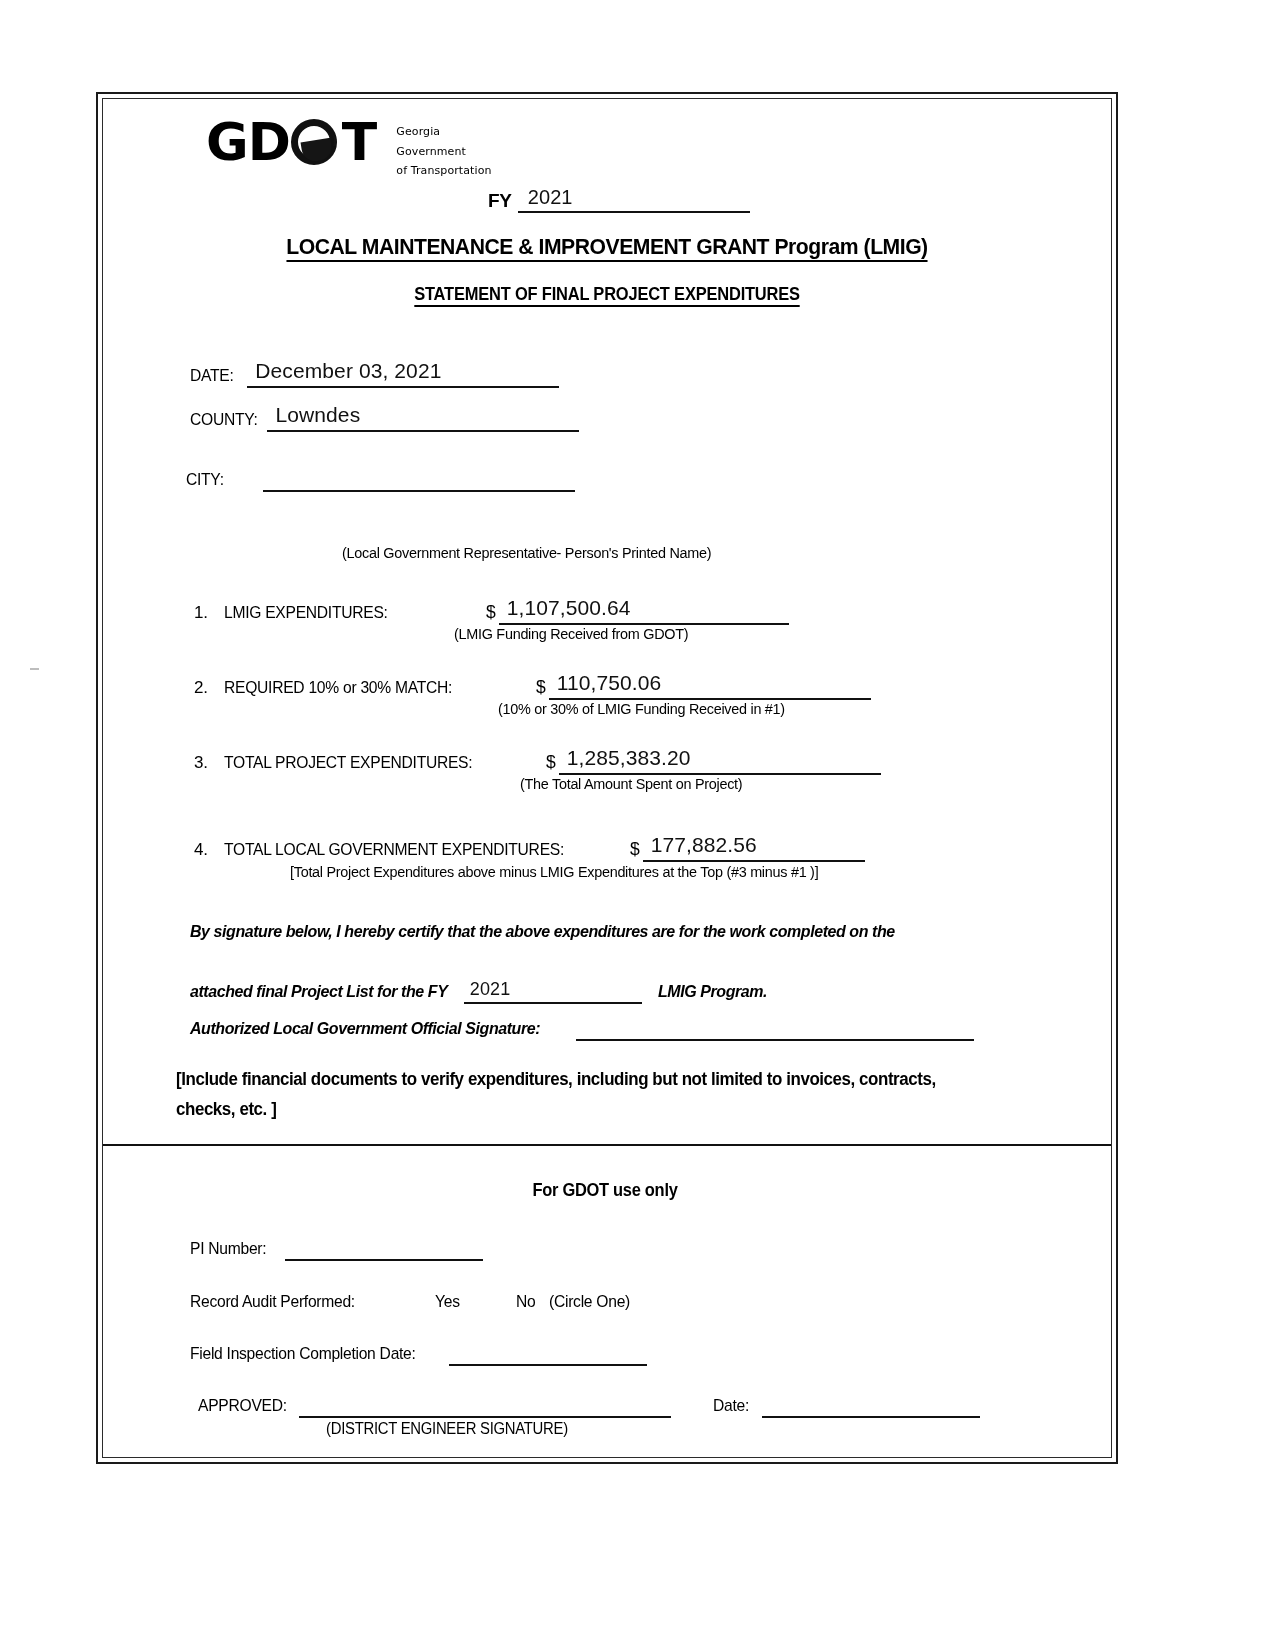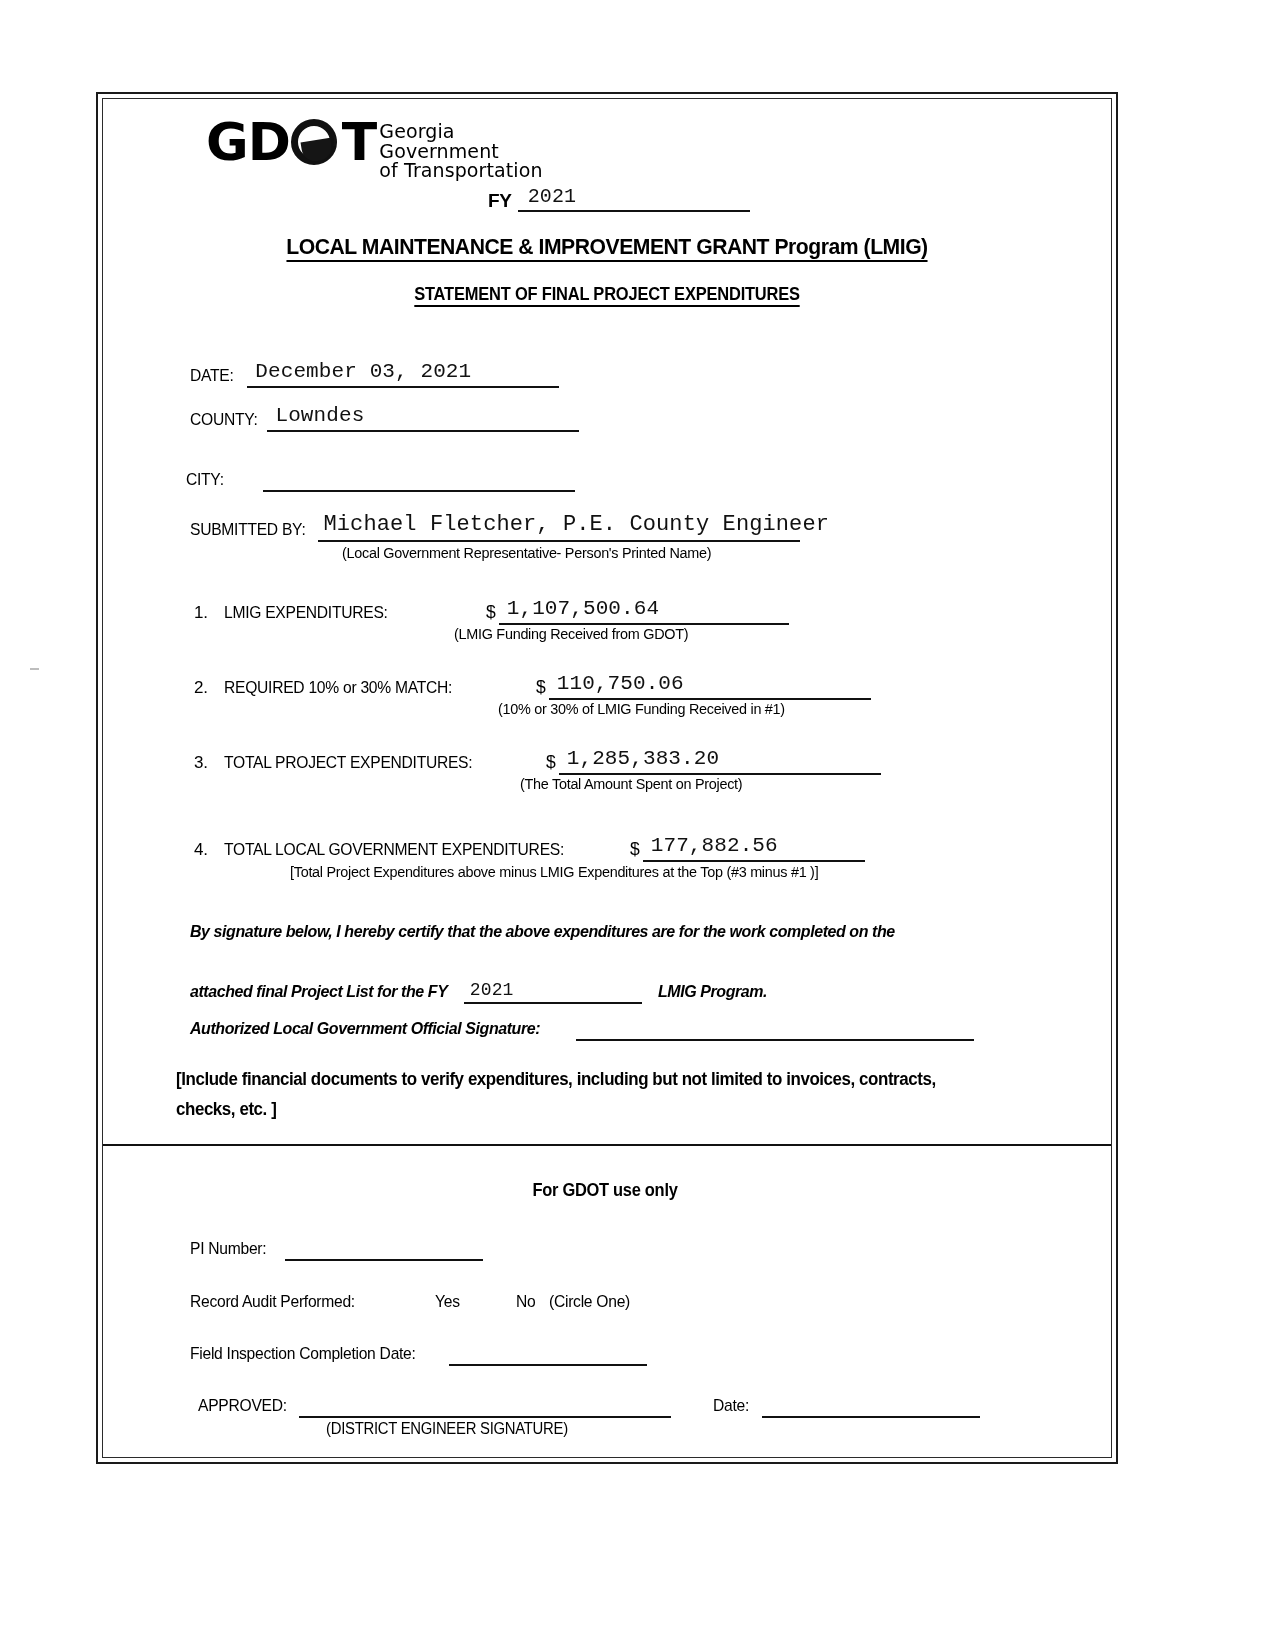--- a/index.html
+++ b/index.html
@@ -92,53 +92,53 @@
     left: 38px;
     top: 17px;
     width: 8px;
     height: 12px;
     border-right: 3px solid #151515;
     border-radius: 0 8px 0 0;
     transform: rotate(8deg);
   }
   #logo-text {
     font-family: "DejaVu Sans", sans-serif;
-    font-size: 19px;
+    font-size: 11px;
     line-height: 19.5px;
-    margin-left: 3px;
+    margin-left: 20px;
     margin-top: 8px;
     letter-spacing: 0.1px;
   }
 
   
   #fy-row {
     position: absolute;
     left: 390px;
     top: 96px;
     display: flex;
-    align-items: flex-start;
+    align-items: center;
   }
   .fy-label {
     font-family: "Liberation Sans", sans-serif;
     font-weight: 700;
     font-size: 19px;
     letter-spacing: -0.3px;
     padding-bottom: 1px;
   }
   .blank-line {
     display: inline-block;
     border-bottom: 2.4px solid #111;
     position: relative;
   }
   .filled {
     position: absolute;
     bottom: 3px;
     left: 8px;
     white-space: nowrap;
-    font-family: Liberation Mono, monospace;
+    font-family: Liberation Sans, sans-serif;
     font-size: 21px;
     letter-spacing: 0.1px;
     color: #111;
   }
   #fy-line { width: 232px; height: 22px; margin-left: 6px; }
   #fy-line .filled { font-size: 20px; bottom: 2px; left: 10px; }
 
   
   #title-main {
     position: absolute;
@@ -414,26 +414,20 @@
       </span>
     </div>
 
     <div class="field-row" id="row-city">
       <span class="flabel">CITY:</span>
       <span class="blank-line" id="line-city">
         <span class="filled"></span>
       </span>
     </div>
 
-    <div class="field-row" id="row-submitted">
-      <span class="flabel">SUBMITTED BY:</span>
-      <span class="blank-line" id="line-submitted">
-        <span class="filled">Michael Fletcher, P.E. County Engineer</span>
-      </span>
-    </div>
     <div class="caption" id="cap-submitted">(Local Government Representative- Person's Printed Name)</div>
 
     <div class="num-row" id="item1">
       <span class="num">1.</span>
       <span class="flabel">LMIG EXPENDITURES:</span>
       <span class="dollar">$</span>
       <span class="blank-line" id="line-item1">
         <span class="filled">1,107,500.64</span>
       </span>
     </div>

